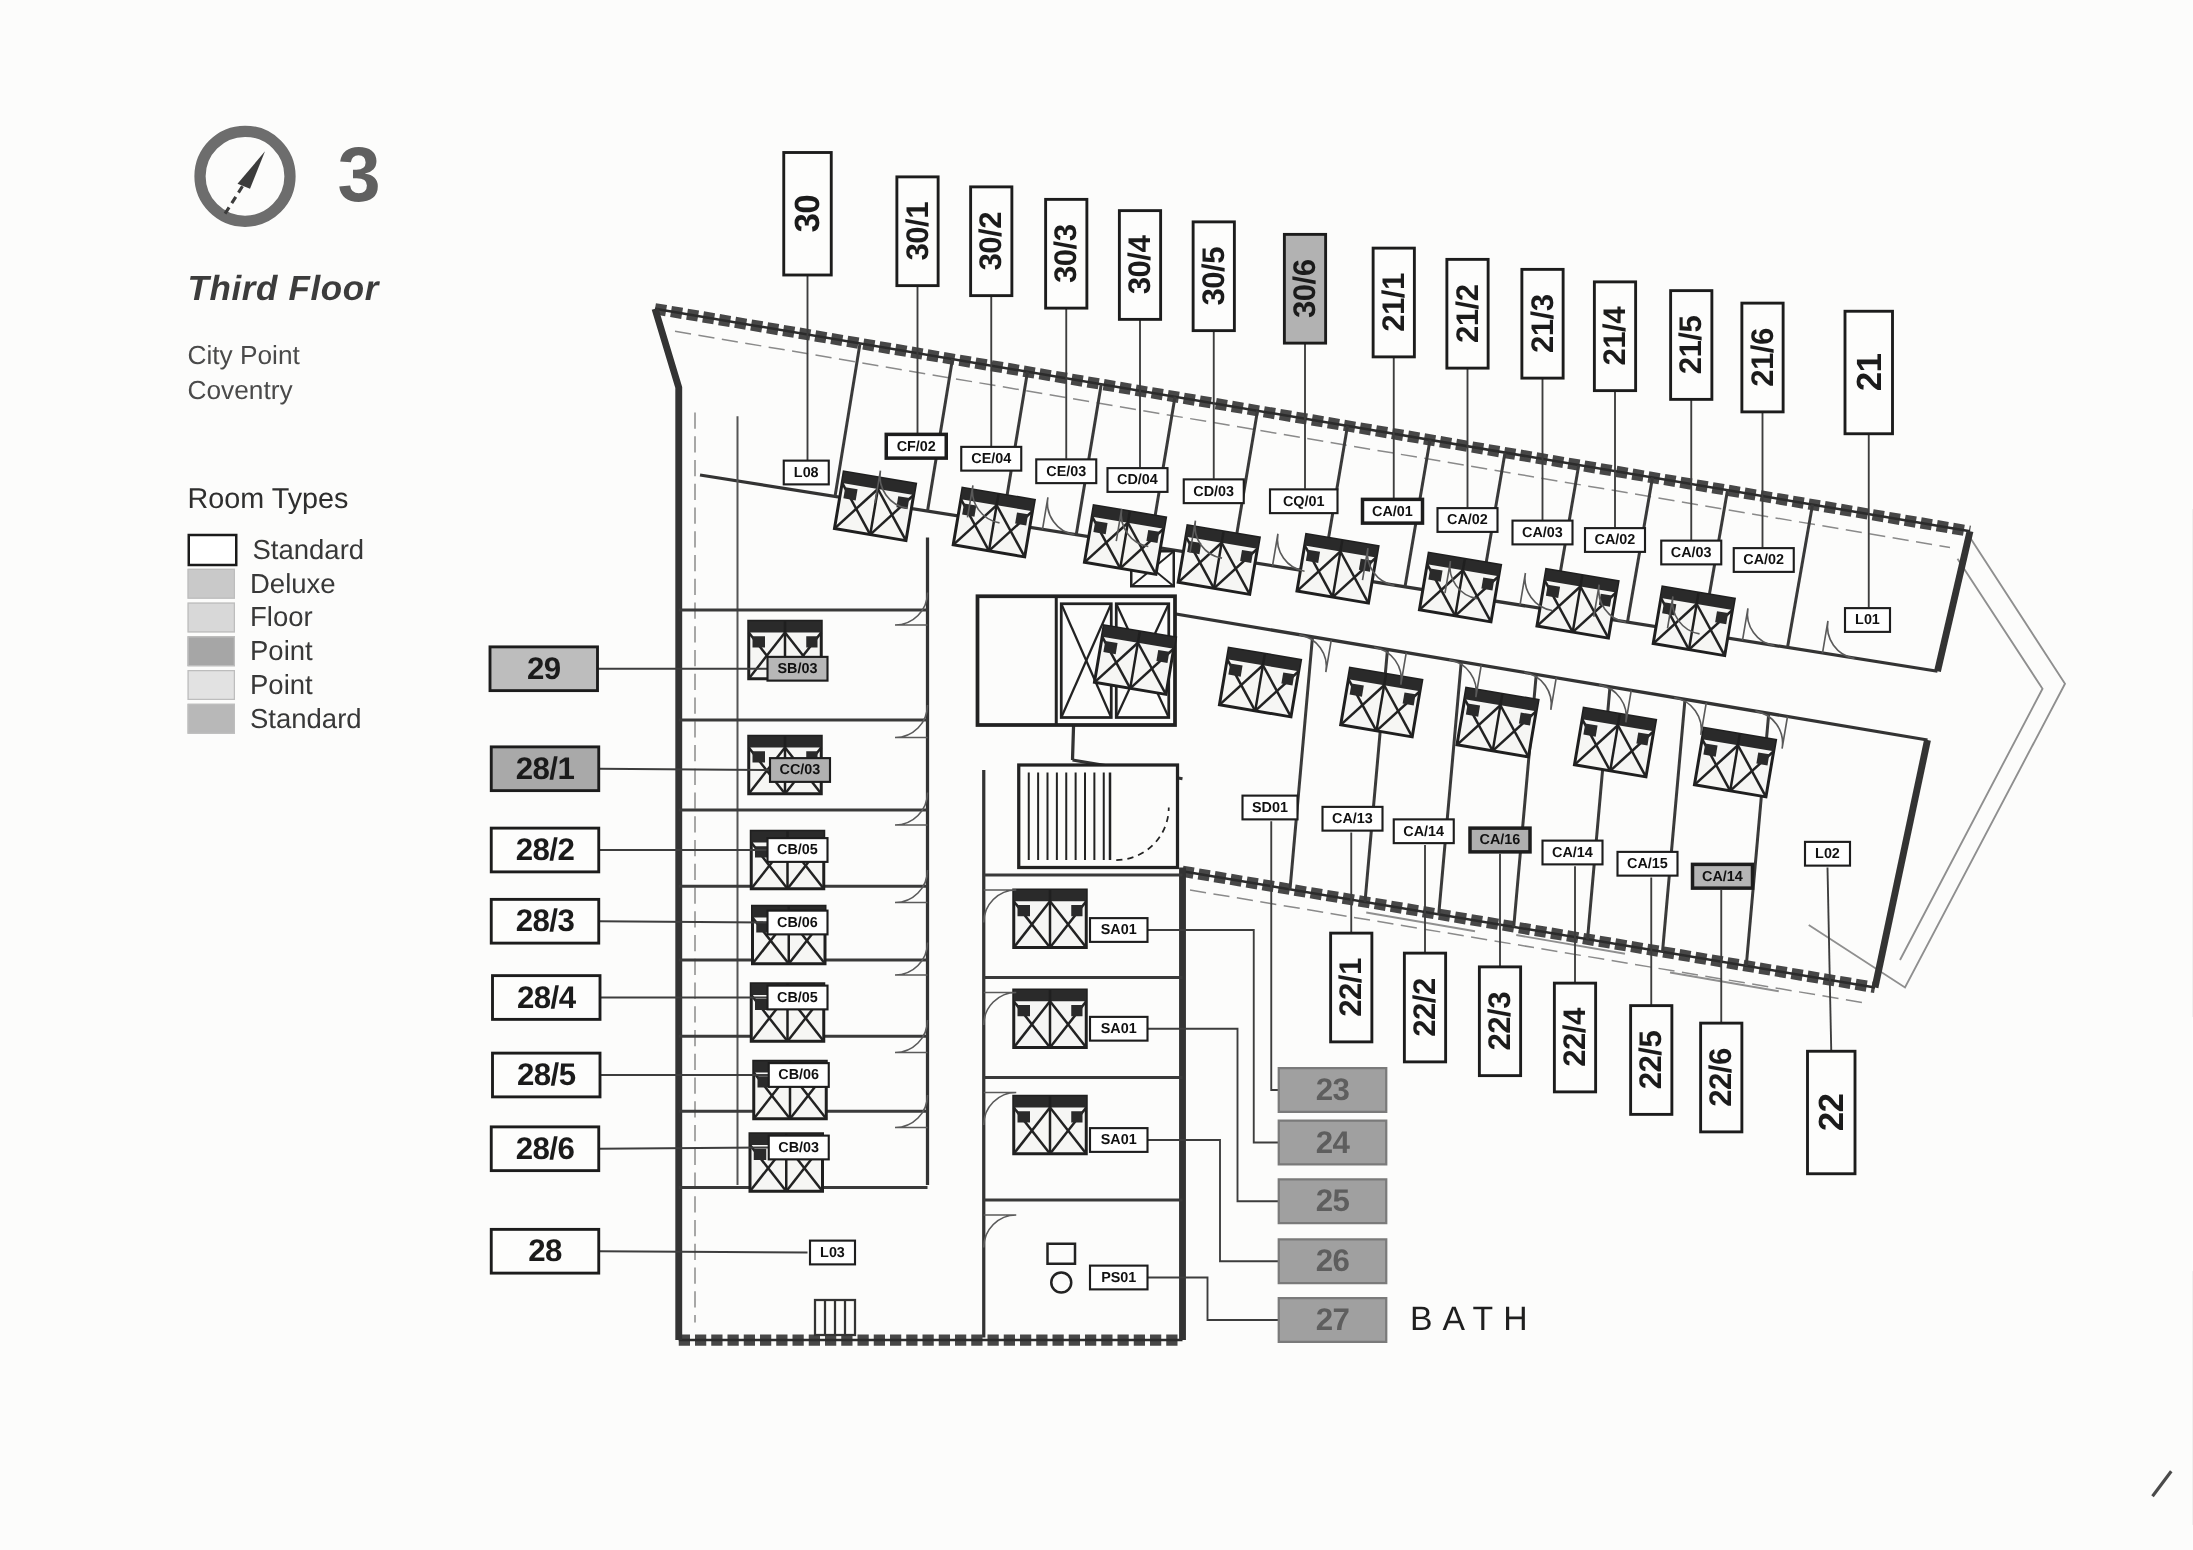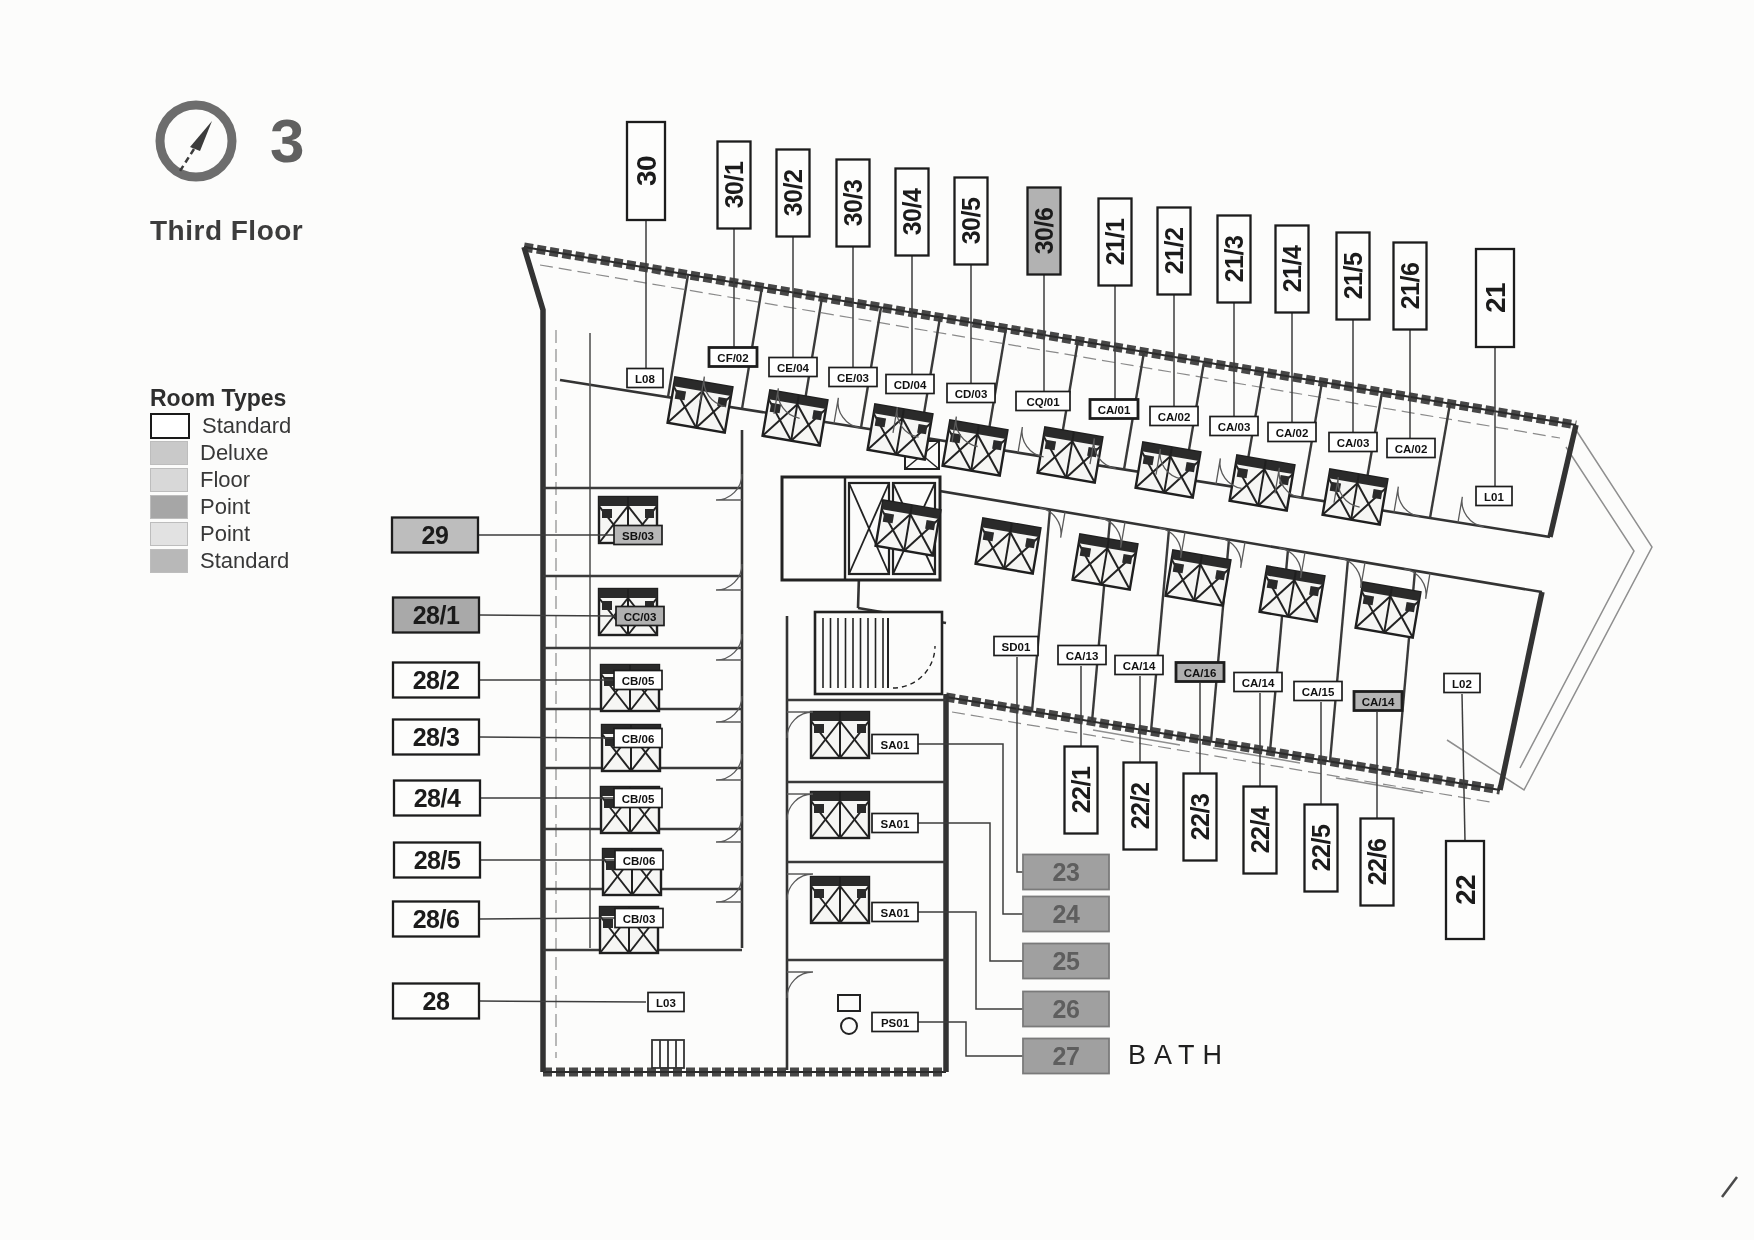--- a/index.html
+++ b/index.html
@@ -2,45 +2,49 @@
 <html><head>
 <meta charset="utf-8">
 <style>
   html,body{margin:0;padding:0;background:#e8e8e6;}
   #page{position:relative;width:1754px;height:1240px;background:#fcfcfb;overflow:hidden;
         font-family:"Liberation Sans",sans-serif;color:#222;}
   
   #hdr{position:absolute;left:150px;top:95px;width:260px;}
   #compass-row{display:flex;align-items:center;gap:28px;}
   #floor-num{font-size:62px;font-weight:800;color:#606060;line-height:1;}
-  #floor-name{margin-top:28px;font-size:28px;font-weight:700;color:#3c3c3c;letter-spacing:.5px;}
+  #floor-name{margin-top:28px;font-size:28px;font-weight:700;color:#3c3c3c;letter-spacing:.5px;font-style:italic;}
   #bldg{margin-top:24px;font-size:21px;color:#4a4a4a;line-height:1.35;}
   
   #legend{position:absolute;left:150px;top:385px;width:220px;}
-  #legend-title{font-size:23px;font-weight:700;color:#2e2e2e;}
+  #legend-title{font-size:23px;font-weight:400;color:#2e2e2e;margin-bottom:14px;}
   .lg-row{display:flex;align-items:center;gap:12px;height:27px;}
   .lg-swatch{width:36px;height:22px;flex:0 0 auto;}
   .lg-label{font-size:22px;color:#383838;}
   svg text{font-family:"Liberation Sans",sans-serif;}
   #plan{position:absolute;left:0;top:0;}
 </style>
 </head>
 <body>
 <div id="page">
 
 <div id="hdr">
   <div id="compass-row">
     <svg width="92" height="92" viewBox="0 0 92 92">
       <circle cx="46" cy="46" r="36" fill="none" stroke="#6d6d6d" stroke-width="9"></circle>
       <polygon points="62,26 40,52 50,56" fill="#3c3c3c"></polygon>
       <line x1="44" y1="54" x2="30" y2="76" stroke="#3c3c3c" stroke-width="2.5" stroke-dasharray="6 4"></line>
     </svg>
     <div id="floor-num">3</div>
   </div>
   <div id="floor-name">Third Floor</div>
+  <div id="bldg">
+    <div>City Point</div>
+    <div>Coventry</div>
+  </div>
 </div>
 
 <div id="legend">
   <div id="legend-title">Room Types</div>
   <div id="legend-rows">
         <div class="lg-row">
           <div class="lg-swatch" style="background: rgb(255, 255, 255); border: 2.5px solid rgb(26, 26, 26);"></div>
           <span class="lg-label">Standard</span>
         </div>
         <div class="lg-row">

